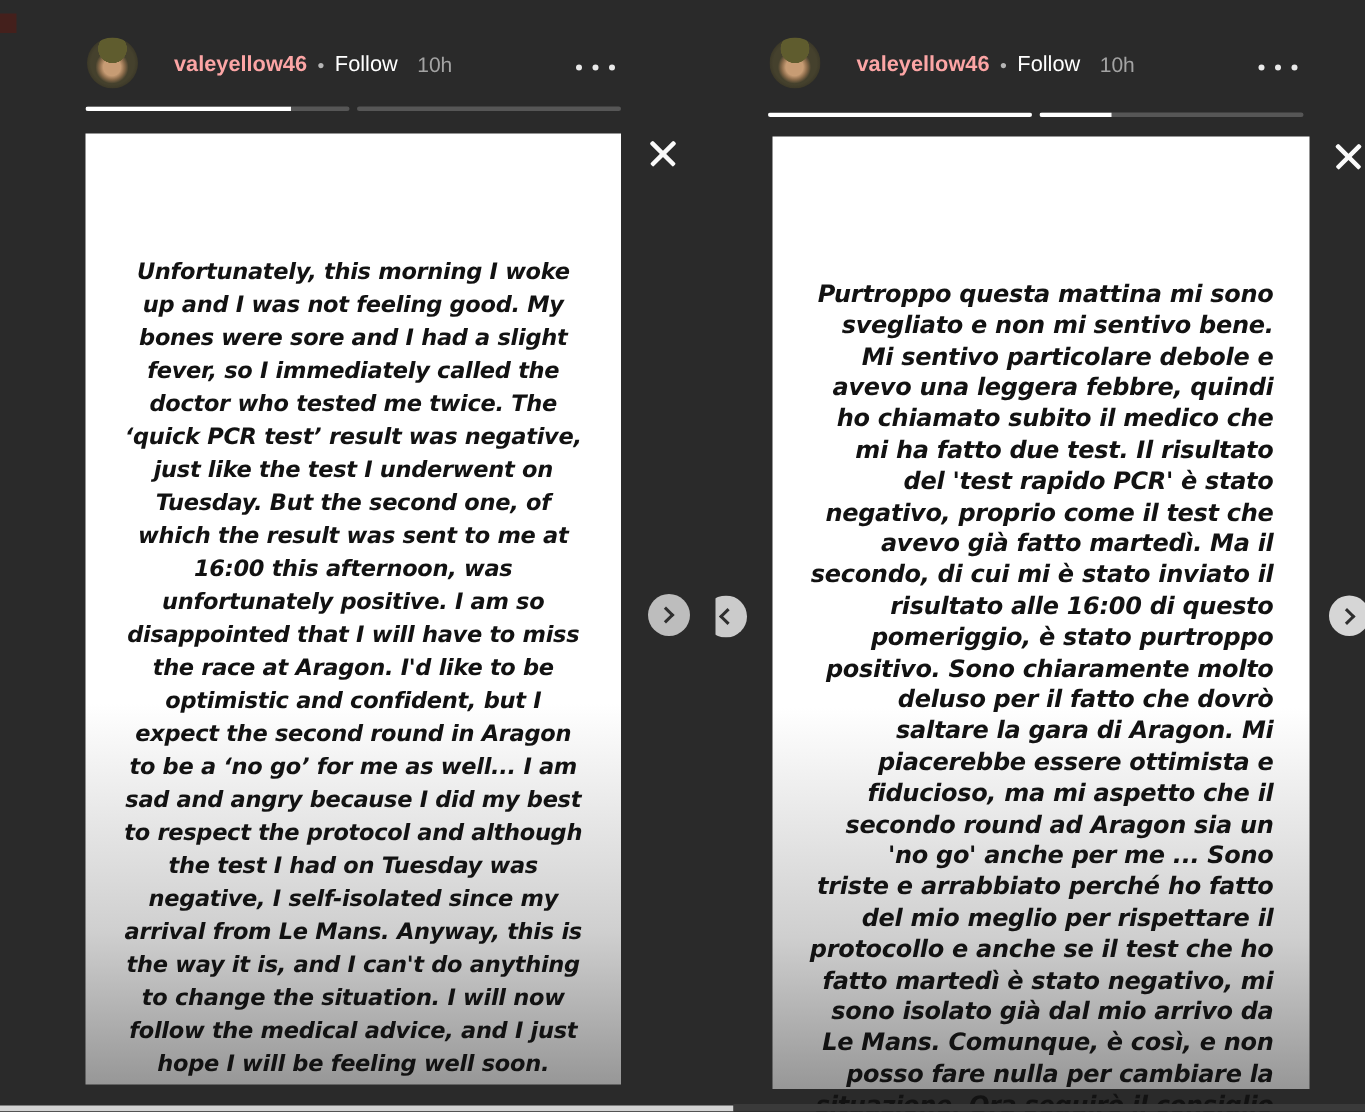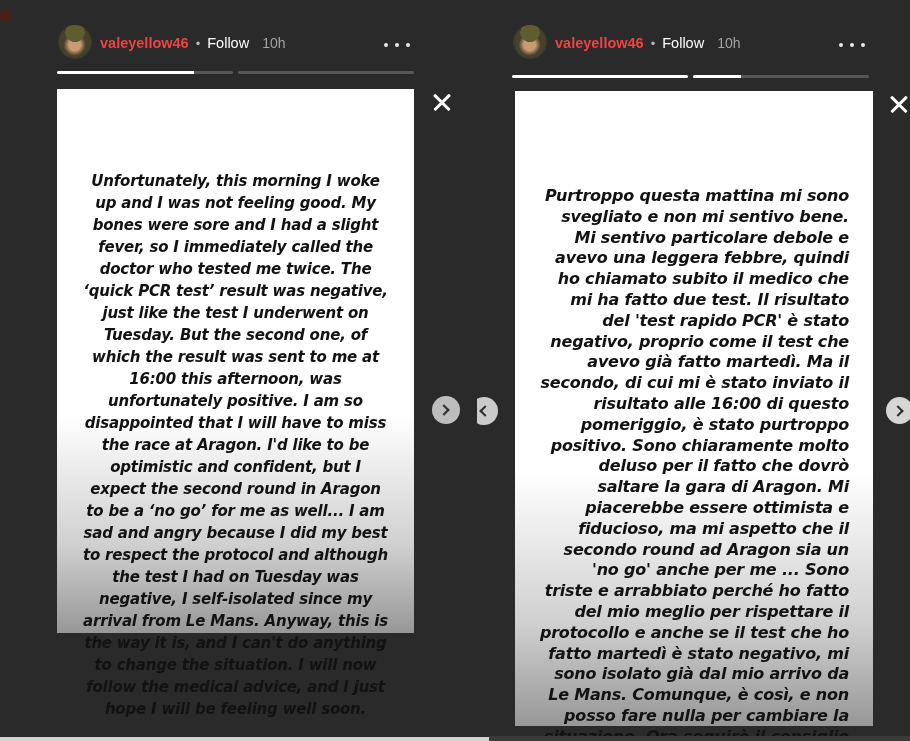--- a/index.html
+++ b/index.html
@@ -25,21 +25,21 @@
       radial-gradient(circle at 50% 22%, #5f5c2e 0 30%, rgba(0,0,0,0) 31%),
       radial-gradient(circle at 49% 58%, #c79c74 0 22%, #8a6b4a 32%, rgba(0,0,0,0) 42%),
       radial-gradient(circle at 50% 50%, #45412d 0 60%, #23211a 100%);
     overflow: hidden;
   }
   .header-row {
     position: absolute; left: 100px; top: 35px;
     display: flex; align-items: center; gap: 7px;
     white-space: nowrap;
   }
-  .username { color: #ef4444; font-weight: bold; font-size: 14.5px; }
+  .username { color: #fca5a5; font-weight: bold; font-size: 14.5px; margin-left: 16px; }
   .separator { color: #b5b5b5; font-size: 13px; }
   .follow { color: #ffffff; font-size: 14.5px; cursor: pointer; }
   .timestamp { color: #a3a3a3; font-size: 14px; margin-left: 6px; text-align: center; }
   .more-btn {
     position: absolute; left: 381px; top: 40px;
     display: flex; gap: 7px; align-items: center; cursor: pointer;
     padding: 3px;
   }
   .more-btn i {
     width: 4px; height: 4px; border-radius: 50%;
@@ -54,21 +54,21 @@
   .panel.left  .progress-row { top: 71px; }
   .panel.right .progress-row { top: 75px; }
   .progress-seg {
     flex: 1; height: 100%; background: #565656; border-radius: 2px;
     overflow: hidden;
   }
   .progress-fill { height: 100%; background: #ffffff; }
 
   
   .story-card {
-    position: absolute; left: 57px; width: 357px; height: 544px;
+    position: absolute; left: 57px; width: 357px; height: 634px;
     background: linear-gradient(180deg, #ffffff 0%, #ffffff 60%, #cfcfcf 84%, #979797 100%);
   }
   .panel.left  .story-card { top: 89px; }
   .panel.right .story-card { top: 91px; height: 635px; width: 358px; left: 60px; }
   .story-text {
     color: #121212;
     font-family: "DejaVu Sans", sans-serif;
     font-weight: bold; font-style: italic;
     text-align: center;
   }

